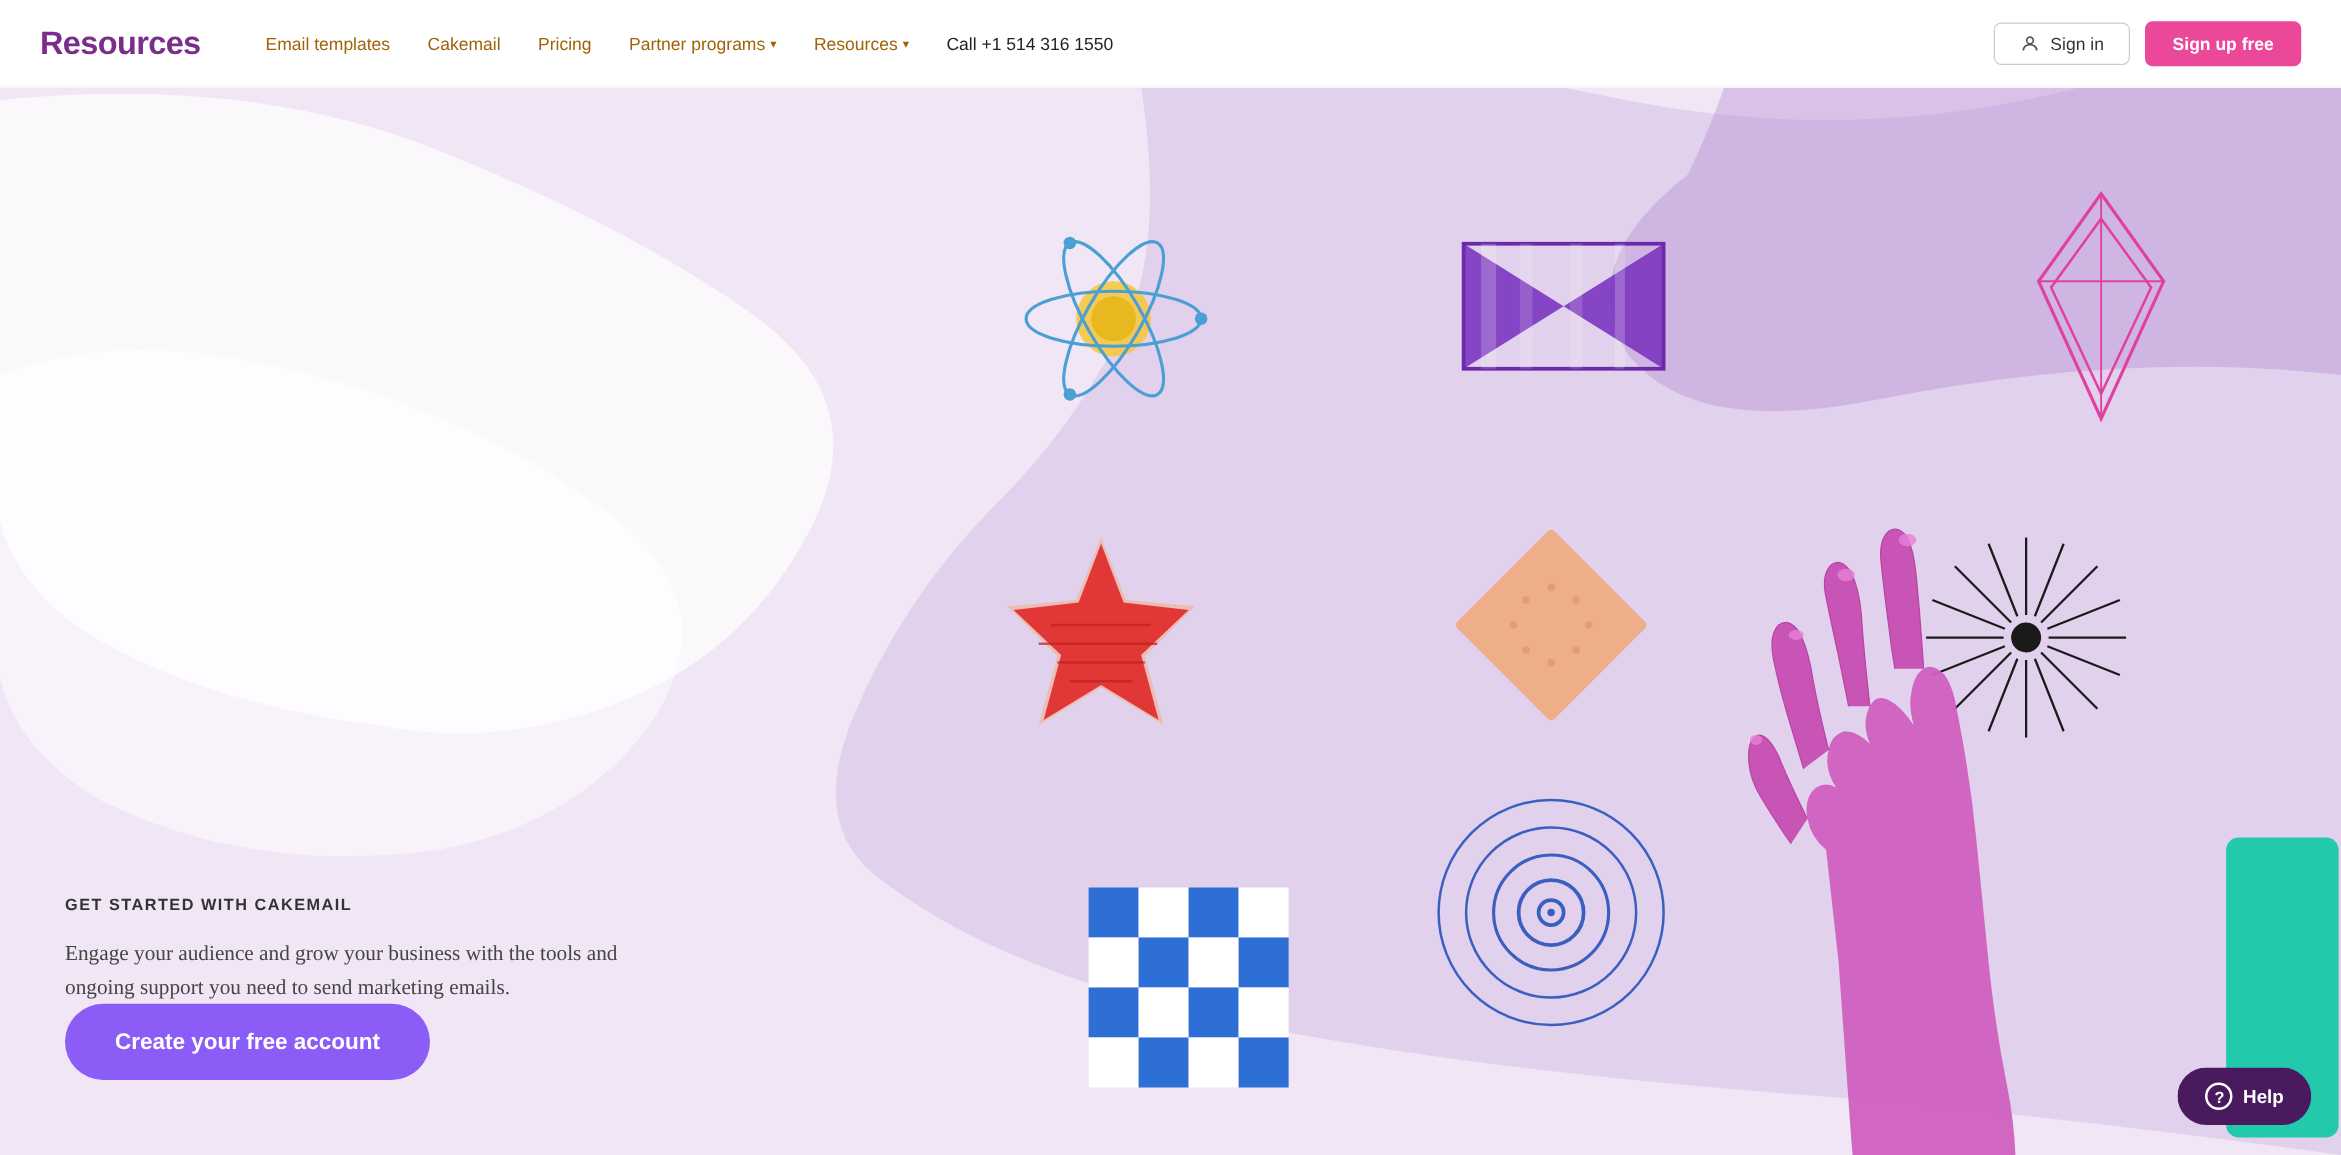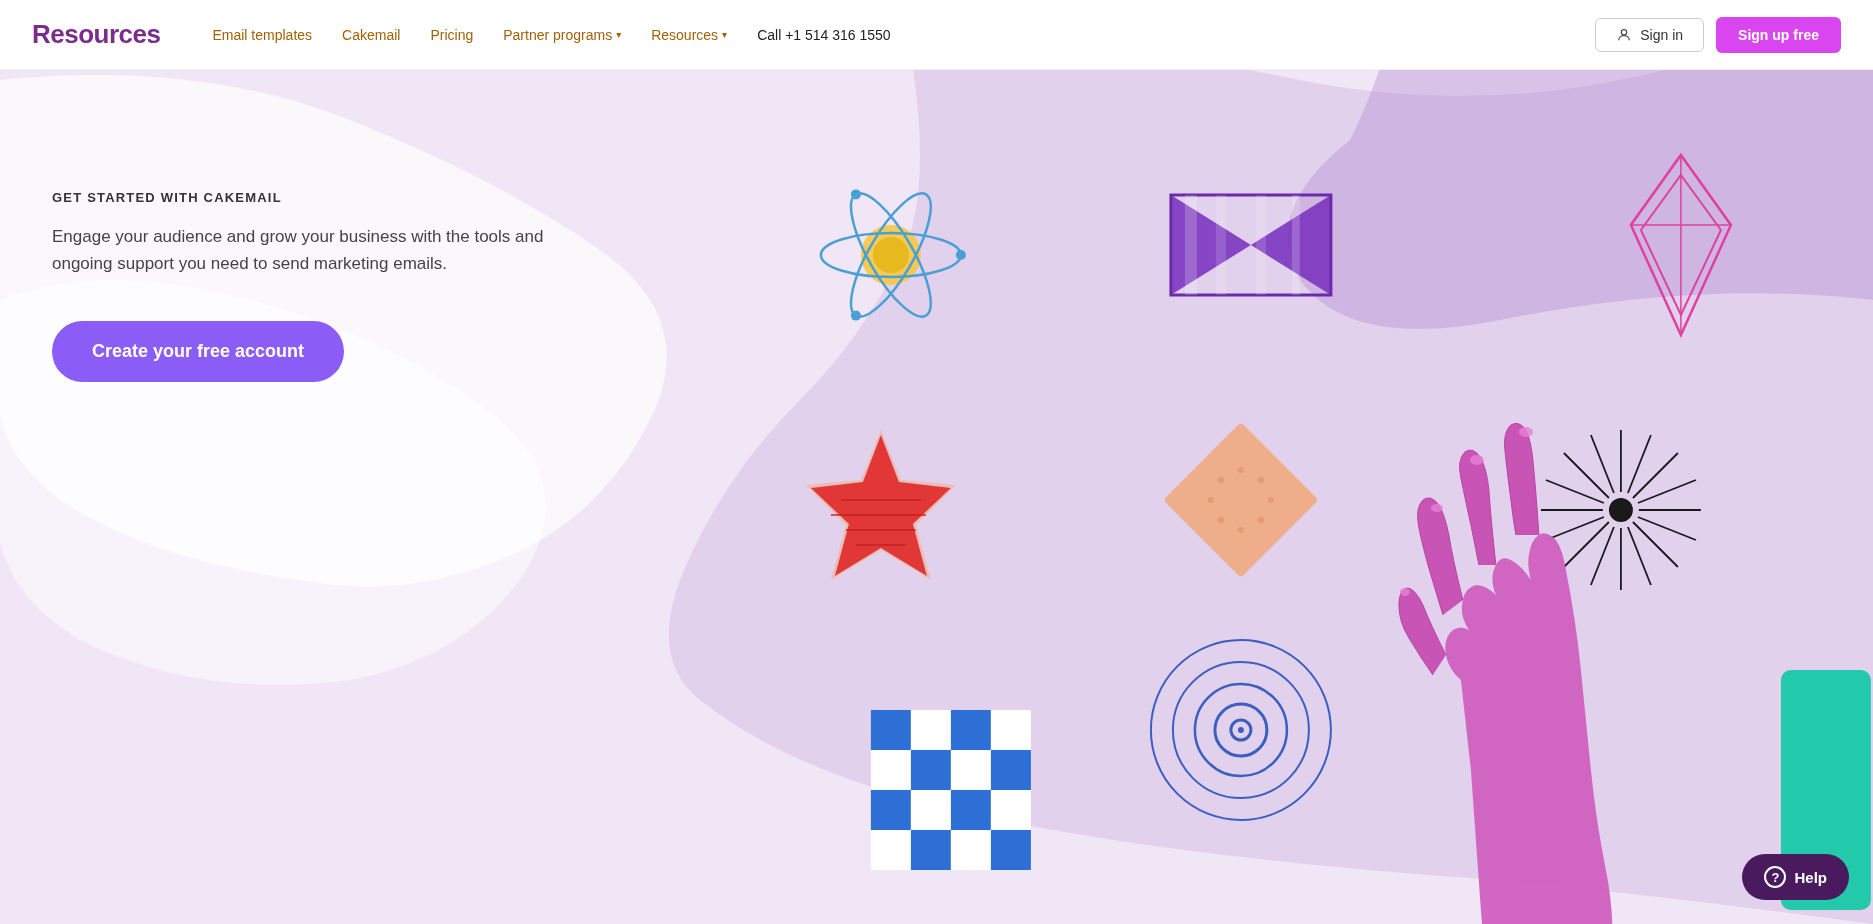--- a/index.html
+++ b/index.html
@@ -29,30 +29,30 @@
       font-size: 14px; color: #222; margin-left: 12px; white-space: nowrap;
     }
     .nav-actions { display: flex; align-items: center; gap: 12px; margin-left: auto; }
     .btn-signin {
       display: flex; align-items: center; gap: 8px;
       border: 1.5px solid #ccc; border-radius: 6px;
       padding: 8px 20px; font-size: 14px; color: #333;
       background: #fff; cursor: pointer; font-weight: 500;
     }
     .btn-signup {
-      background: #d946ef; color: #fff;
+      background: #ec4899; color: #fff;
       border: none; border-radius: 6px;
       padding: 10px 22px; font-size: 14px; font-weight: 600;
       cursor: pointer;
     }
 
     
     .hero {
       position: relative; min-height: 924px; overflow: hidden;
-      display: flex; align-items: flex-start;
+      display: flex; align-items: flex-end;
       padding-top: 70px;
     }
 
     
     .hero-bg {
       position: absolute; inset: 0; z-index: 0;
     }
     .hero-bg svg { width: 100%; height: 100%; }
 
     
@@ -62,22 +62,23 @@
     }
     .hero-eyebrow {
       font-size: 13px; font-weight: 700; letter-spacing: 1.2px;
       color: #333; text-transform: uppercase; margin-bottom: 18px;
     }
     .hero-title {
       font-size: 58px; font-weight: 800; line-height: 1.1;
       color: #5a1a7a; margin-bottom: 28px;
     }
     .hero-subtitle {
-      font-size: 17px; color: #444; line-height: 1.6; margin-bottom: 44px;
+      font-size: 17px; color: #444; line-height: 1.6; 
       max-width: 500px;
+      font-family: Liberation Serif, serif;
     }
     .btn-cta {
       display: inline-block; background: #8b5cf6; color: #fff;
       border: none; border-radius: 40px;
       padding: 20px 40px; font-size: 18px; font-weight: 600;
       cursor: pointer; text-decoration: none;
     }
 
     
     .hero-shapes {

